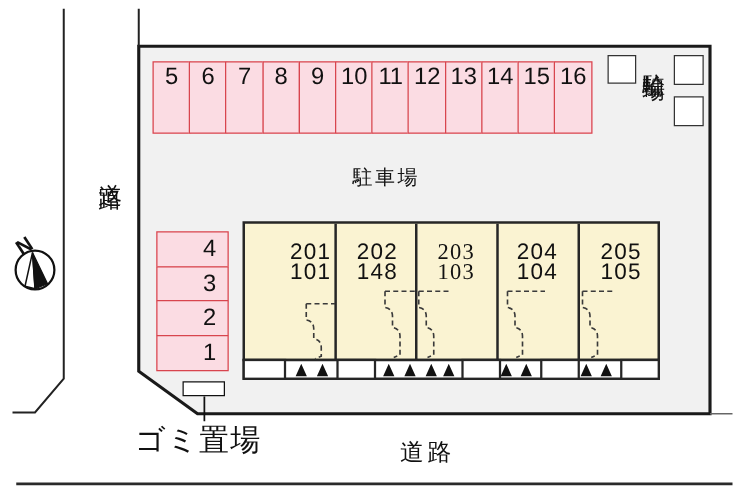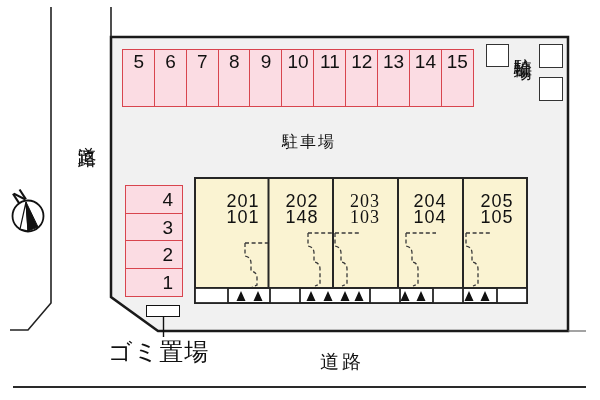--- a/index.html
+++ b/index.html
@@ -43,21 +43,21 @@
   .pspace-t{flex:1;background:var(--parking-fill);border:1.5px solid var(--parking-border);
     margin-left:-1.5px;font-size:19px;text-align:center;padding-top:1px;box-sizing:content-box;}
   .pspace-t:first-child{margin-left:0;}
 
   #leftCol{position:absolute;left:125px;top:185px;width:58px;z-index:1;}
   .pspace-l{height:29px;background:var(--parking-fill);border:1.5px solid var(--parking-border);
     margin-top:-1.5px;font-size:19px;text-align:right;padding-right:9px;line-height:27px;box-sizing:border-box;}
   .pspace-l:first-child{margin-top:0;}
 
   .unit-label{position:absolute;top:193px;width:66px;text-align:center;font-size:18px;line-height:16px;z-index:1;letter-spacing:1px;}
-  .u1{left:210px;} .u2{left:269px;} .u3{left:332px;font-family:Liberation Serif, serif;} .u4{left:397px;} .u5{left:464px;}
+  .u1{left:199px;text-align:right;} .u2{left:269px;} .u3{left:332px;font-family:Liberation Serif, serif;} .u4{left:397px;} .u5{left:464px;}
 
   .bike-box{position:absolute;width:23px;height:23px;background:#fff;border:1.7px solid #333;box-sizing:border-box;z-index:1;}
   .bb1{left:486px;top:44px;} .bb2{left:539px;top:44px;width:24px;height:24px;} .bb3{left:539px;top:77px;width:24px;height:24px;}
 
   .garbage-box{position:absolute;left:146px;top:305px;width:34px;height:12px;background:#fff;border:1.5px solid #111;box-sizing:border-box;z-index:1;}
 </style>
 </head>
 <body>
 
 <div id="stage">
@@ -111,20 +111,21 @@
     <div class="pspace-t">6</div>
     <div class="pspace-t">7</div>
     <div class="pspace-t">8</div>
     <div class="pspace-t">9</div>
     <div class="pspace-t">10</div>
     <div class="pspace-t">11</div>
     <div class="pspace-t">12</div>
     <div class="pspace-t">13</div>
     <div class="pspace-t">14</div>
     <div class="pspace-t">15</div>
+    <div class="pspace-t">16</div>
   </div>
 
   <div id="leftCol">
     <div class="pspace-l">4</div>
     <div class="pspace-l">3</div>
     <div class="pspace-l">2</div>
     <div class="pspace-l">1</div>
   </div>
 
   <div class="unit-label u1">

